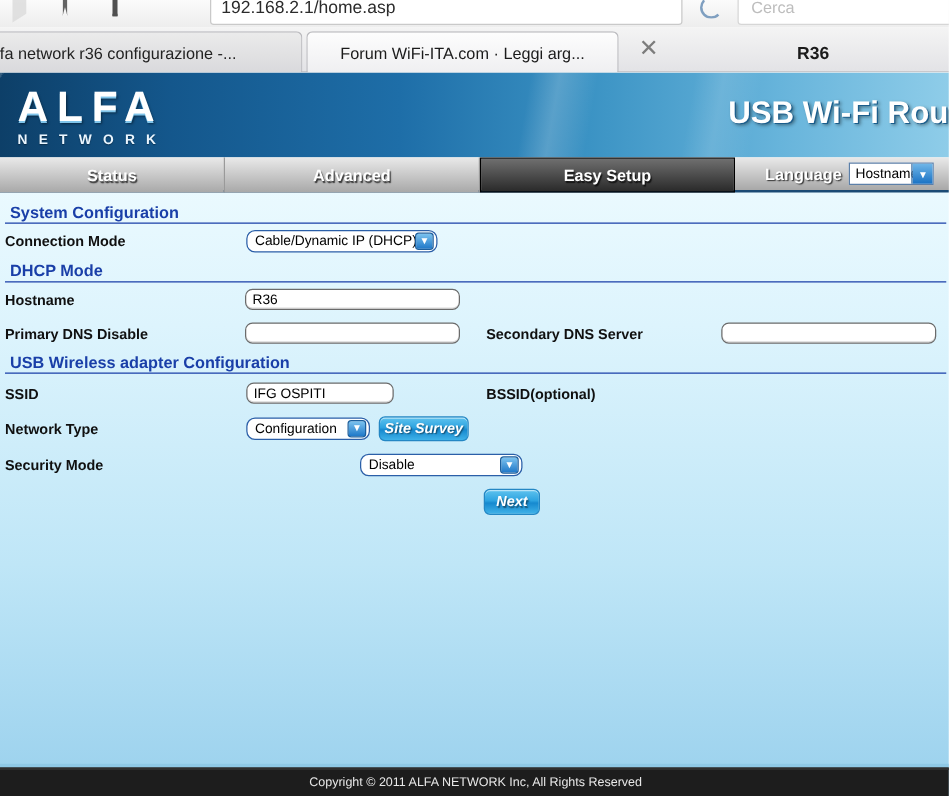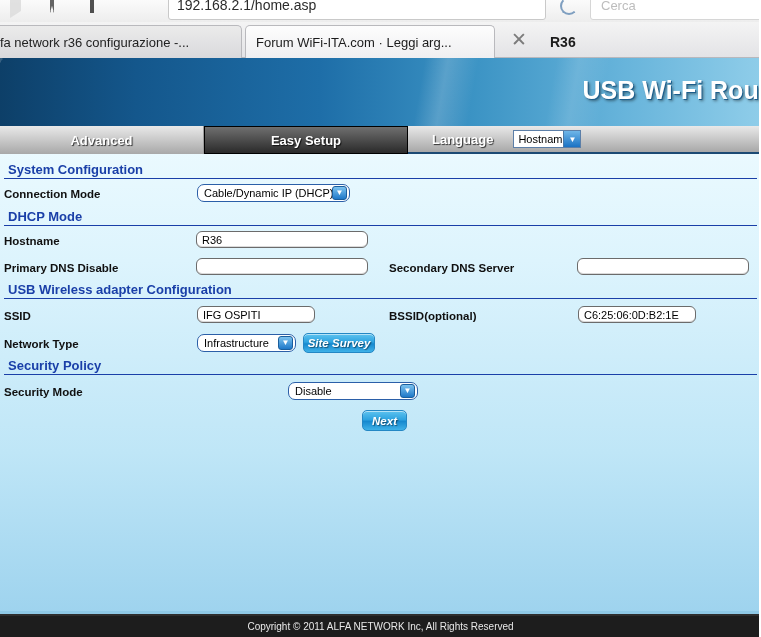--- a/index.html
+++ b/index.html
@@ -55,21 +55,21 @@
 
   .tabstrip {
     position: absolute; top: 22px; left: 0; width: 761px; height: 36px;
     background: linear-gradient(#f4f4f4, #e3e3e6);
     border-bottom: 1px solid #b8b8bd;
   }
   .tab {
     position: absolute; top: 3px; height: 33px;
     border: 1px solid #b9b9bd; border-bottom: none;
     border-radius: 5px 5px 0 0;
-    display: flex; align-items: center; 
+    display: flex; align-items: center; justify-content: center;
     font-size: 13px; color: #1b1b1b; white-space: nowrap; overflow: hidden;
     padding: 0 10px;
   }
   .tab.inactive { background: linear-gradient(#ebebeb, #d9d9dc); color: #222; }
   .tab.active   { background: linear-gradient(#fdfdfd, #efeff1); }
   .tab-1 { left: -14px; width: 256px; justify-content: flex-start; }
   .tab-2 { left: 245px; width: 250px; }
   .tab-3 { left: 540px; width: 221px; border: none; background: transparent;
            font-weight: bold; font-size: 14px; }
   .tab-close {
@@ -127,21 +127,21 @@
     flex: 0 0 auto; height: 28px; display: flex; align-items: center;
     justify-content: center; font-size: 13px; font-weight: bold;
     color: #ffffff; text-shadow: 1px 1px 1px rgba(0,0,0,.75);
     border-right: 1px solid #9a9a9a;
   }
   .navtab.n1 { width: 180px; background: linear-gradient(#e9e9e9, #a8a8a8); }
   .navtab.n2 { width: 204px; background: linear-gradient(#6f6f6f, #2a2a2a);
                border: 1px solid #000; color: #fff; }
   .navtab.n3 { width: 204px; background: linear-gradient(#e9e9e9, #a8a8a8); }
   .navlang {
-    flex: 1 1 auto; display: flex; align-items: center; gap: 20px;
+    flex: 1 1 auto; display: flex; align-items: center; gap: 6px;
     padding-left: 24px; background: linear-gradient(#e9e9e9, #a8a8a8);
   }
   .navlang .lbl {
     font-size: 13px; font-weight: bold; color: #fff;
     text-shadow: 1px 1px 1px rgba(0,0,0,.75);
   }
   .lang-select {
     width: 68px; height: 18px; background: #fff; border: 1px solid #5c7fa8;
     display: flex; align-items: center; font-size: 11px; color: #000;
     padding-left: 4px; position: relative;
@@ -236,24 +236,31 @@
     </div>
     <div class="tab tab-3">
       <span>R36</span>
     </div>
   </div>
   <div class="tab-close">✕</div>
 
   <div class="page">
 
     <div class="banner">
+      <div class="logo">
+        <div class="logo-alfa">ALFA</div>
+        <div class="logo-net">NETWORK</div>
+      </div>
       <div class="banner-title">USB Wi-Fi Rout</div>
     </div>
 
     <div class="navbar">
+      <div class="navtab n1">
+        <span>Status</span>
+      </div>
       <div class="navtab n3">
         <span>Advanced</span>
       </div>
       <div class="navtab n2">
         <span>Easy Setup</span>
       </div>
       <div class="navlang">
         <span class="lbl">Language</span>
         <div class="lang-select">
           <span>Hostname</span>
@@ -295,47 +302,43 @@
       </div>
 
       <div class="section-head">USB Wireless adapter Configuration</div>
 
       <div class="row" style="height:29px;">
         <span class="lbl-field" style="left:4px; top:11px;">SSID</span>
         <div class="txtinput" style="left:197px; top:7px; width:118px;">
           <span>IFG OSPITI</span>
         </div>
         <span class="lbl-field" style="left:389px; top:11px;text-align:right;">BSSID(optional)</span>
-        <div class="txtinput" style="left:578px; top:7px; width:118px;">
-          <span>C6:25:06:0D:B2:1E</span>
-        </div>
       </div>
 
       <div class="row" style="height:28px;">
         <span class="lbl-field" style="left:4px; top:10px;">Network Type</span>
         <div class="selectbox" style="left:197px; top:6px; width:99px;">
-          <span>Infrastructure</span>
+          <span>Configuration</span>
           <span class="arrow">▼</span>
         </div>
         <div class="btn-blue" style="left:303px; top:5px; width:72px; height:20px;">
           <span>Site Survey</span>
         </div>
       </div>
 
-      <div class="section-head">Security Policy</div>
 
       <div class="row" style="height:30px;">
         <span class="lbl-field" style="left:4px; top:11px;">Security Mode</span>
         <div class="selectbox" style="left:288px; top:7px; width:130px;">
           <span>Disable</span>
           <span class="arrow">▼</span>
         </div>
       </div>
 
-      <div class="row" style="height:30px;">
+      <div class="row" style="height:30px;margin-left:25px;">
         <div class="btn-blue" style="left:362px; top:5px; width:45px; height:21px;">
           <span>Next</span>
         </div>
       </div>
 
     </div>
 
     <div class="footer-strip"></div>
     <div class="footer">
       <span>Copyright © 2011 ALFA NETWORK Inc, All Rights Reserved</span>

